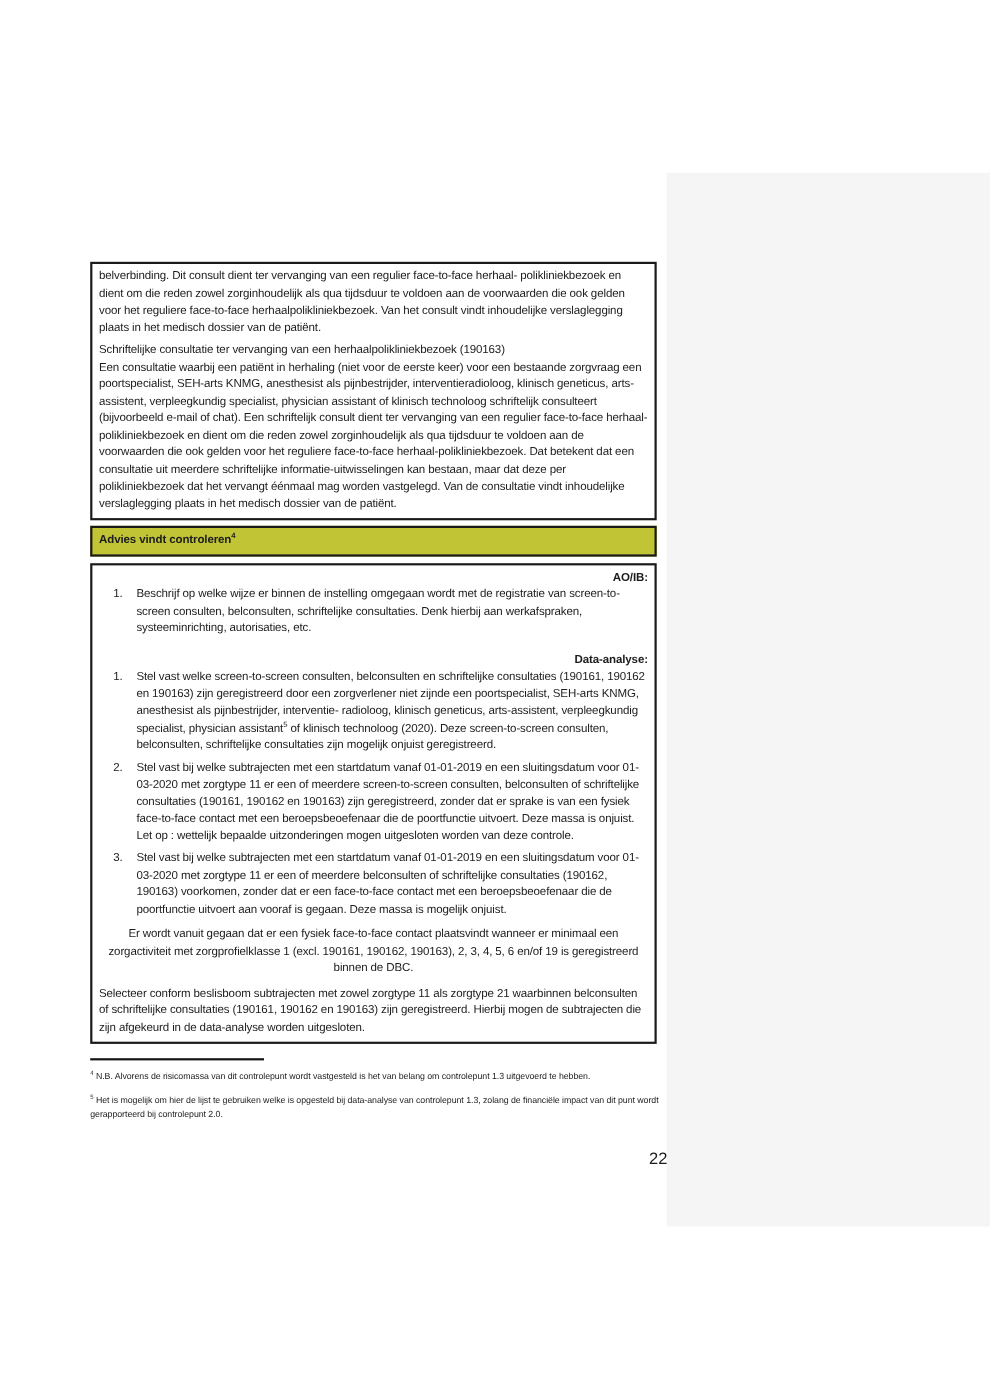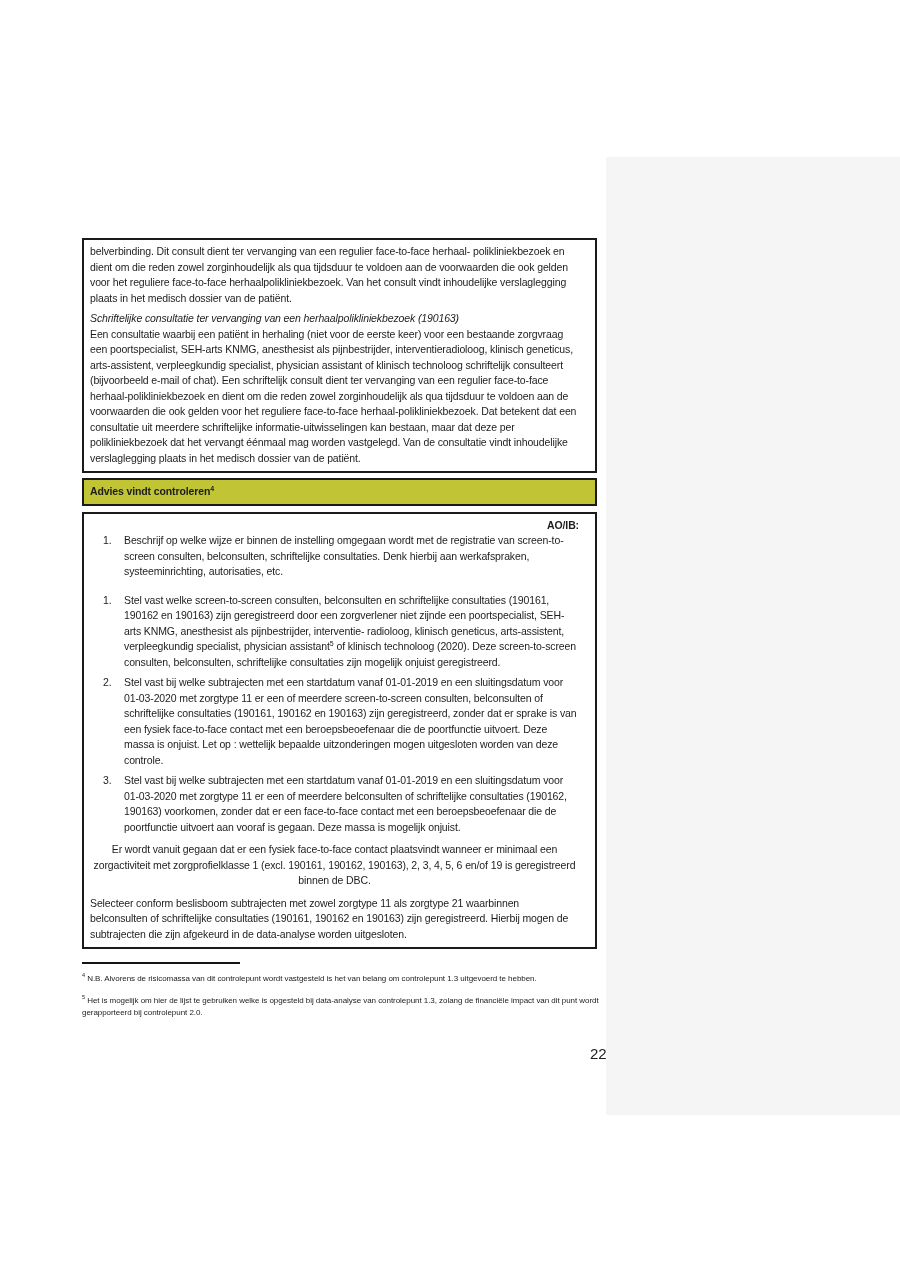--- a/index.html
+++ b/index.html
@@ -13,24 +13,24 @@
   .side-panel {
     position:absolute; left:606px; top:157px;
     width:294px; height:958px;
     background:#f5f5f5;
   }
   .content-col {
     position:absolute; left:82px; top:238px; width:515px;
     font-size:10.5px; line-height:15.5px; letter-spacing:-0.12px;
     text-align:left;
   }
-  .box { border:2px solid #1a1a1a; background:#ffffff; padding:4px 16px 5px 6px; }
+  .box { border:2px solid #1a1a1a; background:#ffffff; padding:4px 6px 5px 6px; }
   .intro-box p { margin:0; }
   .intro-box .p1 { margin-bottom:5px; }
-  .intro-box .italic-heading { font-style:italic; }
+  .intro-box .italic-heading { }
   .advice-bar {
     border:2px solid #1a1a1a;
     background:#c0c435;
     font-weight:bold;
     padding:4px 6px 4px 6px;
     margin:5px 0 6px 0;
   }
   .sec-title { font-weight:bold;text-align:right; }
   .li { display:flex; margin-bottom:5px; }
   .li .num { flex:none; width:21px; margin-left:13px; }
@@ -68,20 +68,21 @@
   <div class="box controls-box">
 
     <div class="sec-title">AO/IB:</div>
     <div class="li">
       <span class="num">1.</span>
       <span class="txt">Beschrijf op welke wijze er binnen de instelling omgegaan wordt met de registratie van screen-to-screen consulten, belconsulten, schriftelijke consultaties. Denk hierbij aan werkafspraken, systeeminrichting, autorisaties, etc.</span>
     </div>
 
     <div class="gap-m"></div>
 
+    <div class="sec-title">Data-analyse:</div>
 
     <div class="li">
       <span class="num">1.</span>
       <span class="txt"><span>Stel vast welke screen-to-screen consulten, belconsulten en schriftelijke consultaties (190161, 190162 en 190163) zijn geregistreerd door een zorgverlener niet zijnde een poortspecialist, SEH-arts KNMG, anesthesist als pijnbestrijder, interventie- radioloog, klinisch geneticus, arts-assistent, verpleegkundig specialist, physician assistant</span><sup class="fnref">5</sup><span> of klinisch technoloog (2020). Deze screen-to-screen consulten, belconsulten, schriftelijke consultaties zijn mogelijk onjuist geregistreerd.</span></span>
     </div>
 
     <div class="li">
       <span class="num">2.</span>
       <span class="txt">Stel vast bij welke subtrajecten met een startdatum vanaf 01-01-2019 en een sluitingsdatum voor 01-03-2020 met zorgtype 11 er een of meerdere screen-to-screen consulten, belconsulten of schriftelijke consultaties (190161, 190162 en 190163) zijn geregistreerd, zonder dat er sprake is van een fysiek face-to-face contact met een beroepsbeoefenaar die de poortfunctie uitvoert. Deze massa is onjuist. Let op : wettelijk bepaalde uitzonderingen mogen uitgesloten worden van deze controle.</span>
     </div>

